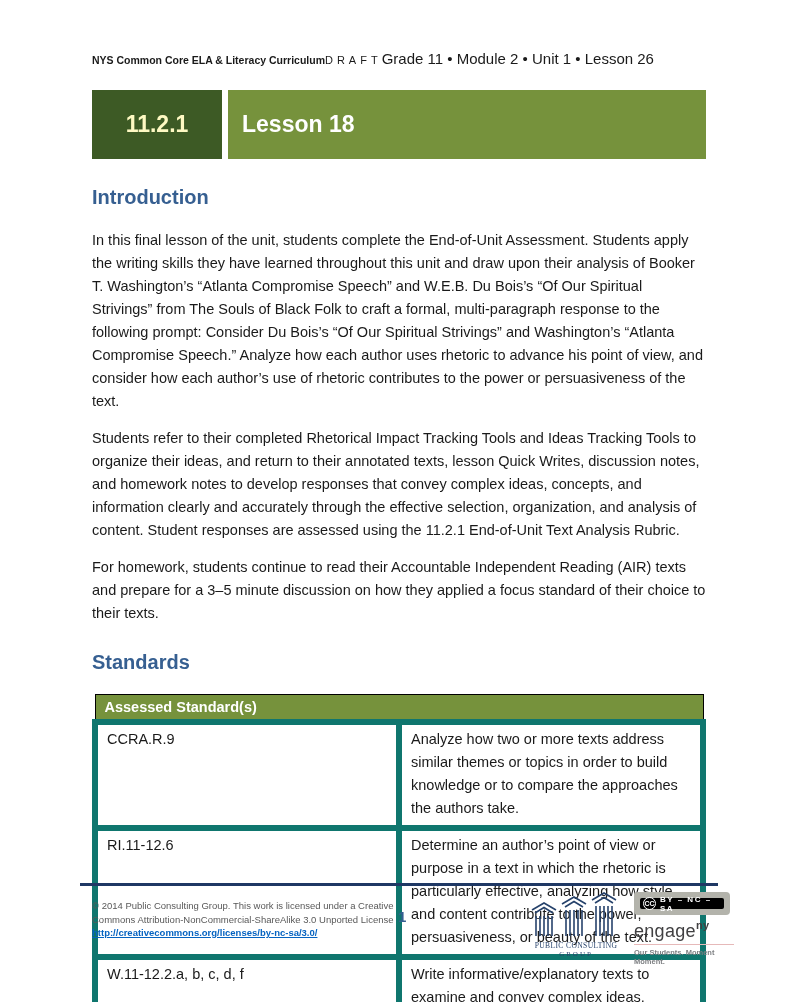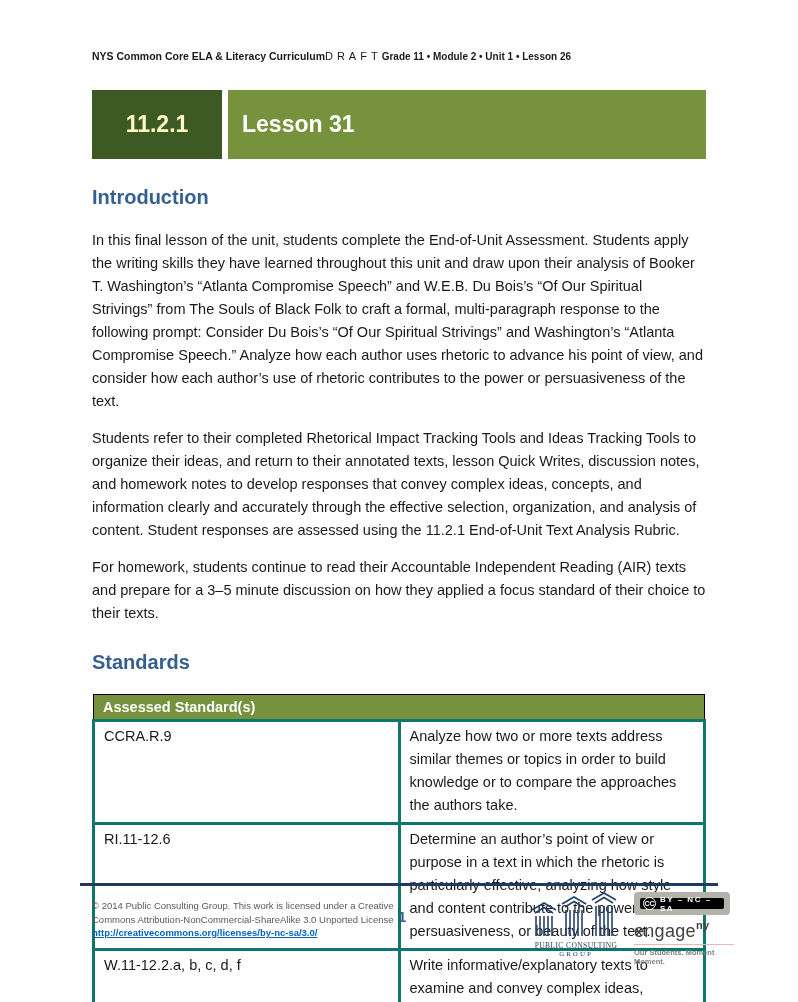--- a/index.html
+++ b/index.html
@@ -9,21 +9,21 @@
     background:#ffffff; overflow:hidden;
     font-family:"Liberation Sans", sans-serif; color:#1a1a1a;
   }
   
   .runhead {
     position:absolute; top:24px; left:92px; width:614px;
     display:flex; justify-content:flex-start; align-items:baseline;margin-top:26px;
   }
   .runhead .left  { font-size:10.5px; font-weight:bold; }
   .runhead .center{ font-size:11px; letter-spacing:4px; }
-  .runhead .right { font-size:10px; font-weight:bold; }
+  .runhead .right { font-size:15px; font-weight:normal; }
 
   
   .banner { position:absolute; top:90px; left:92px; width:614px; height:69px; display:flex; }
   .banner .code  {
     width:130px; background:#3D5A25; color:#fef9c3; font-weight:bold; font-size:23px;
     display:flex; align-items:center; justify-content:center;
   }
   .banner .gap { width:6px; background:#fff; }
   .banner .title {
     flex:1; background:#76923C; color:#fff; font-weight:bold; font-size:23px;
@@ -37,21 +37,21 @@
   .italic { }
   .standards-head { margin-top:26px; margin-bottom:12px; }
 
   
   table.std { width:614px; border-collapse:collapse; table-layout:fixed; }
   table.std th {
     background:#76923C; color:#fff; text-align:left; font-size:14.5px;
     padding:4px 9px; border:1px solid #000;
   }
   table.std td {
-    border:3px solid #0f766e; vertical-align:top; font-size:14.5px; line-height:23px;
+    border:6px solid #0f766e; vertical-align:top; font-size:14.5px; line-height:23px;
     padding:3px 9px 5px 9px;
     margin-top:21px;
   }
   td.code-col { width:88px; padding-right:4px; }
 
   
   .footer-rule { position:absolute; top:883px; left:80px; width:638px; height:3px; background:#1F3864; }
   .footer-left { position:absolute; top:899px; left:92px; width:305px; font-size:9.5px; line-height:13.5px; color:#404040; }
   .footer-left b { font-weight:bold; }
   .lic { color:#595959; }
@@ -88,21 +88,21 @@
 
   <div class="runhead">
     <span class="left">NYS Common Core ELA &amp; Literacy Curriculum</span>
     <span class="center">DRAFT</span>
     <span class="right">Grade 11 • Module 2 • Unit 1 • Lesson 26</span>
   </div>
 
   <div class="banner">
     <div class="code">11.2.1</div>
     <div class="gap"></div>
-    <div class="title">Lesson 31</div>
+    <div class="title">Lesson 18</div>
   </div>
 
   <div class="content">
     <h2 class="sect">Introduction</h2>
 
     <p><span>In this final lesson of the unit, students complete the End-of-Unit Assessment. Students apply the writing skills they have learned throughout this unit and draw upon their analysis of Booker T. Washington’s “Atlanta Compromise Speech” and W.E.B. Du Bois’s “Of Our Spiritual Strivings” from </span><span class="italic">The Souls of Black Folk</span><span> to craft a formal, multi-paragraph response to the following prompt: Consider Du Bois’s “Of Our Spiritual Strivings” and Washington’s “Atlanta Compromise Speech.” Analyze how each author uses rhetoric to advance his point of view, and consider how each author’s use of rhetoric contributes to the power or persuasiveness of the text.</span></p>
 
     <p>Students refer to their completed Rhetorical Impact Tracking Tools and Ideas Tracking Tools to organize their ideas, and return to their annotated texts, lesson Quick Writes, discussion notes, and homework notes to develop responses that convey complex ideas, concepts, and information clearly and accurately through the effective selection, organization, and analysis of content. Student responses are assessed using the 11.2.1 End-of-Unit Text Analysis Rubric.</p>
 
     <p>For homework, students continue to read their Accountable Independent Reading (AIR) texts and prepare for a 3–5 minute discussion on how they applied a focus standard of their choice to their texts.</p>

